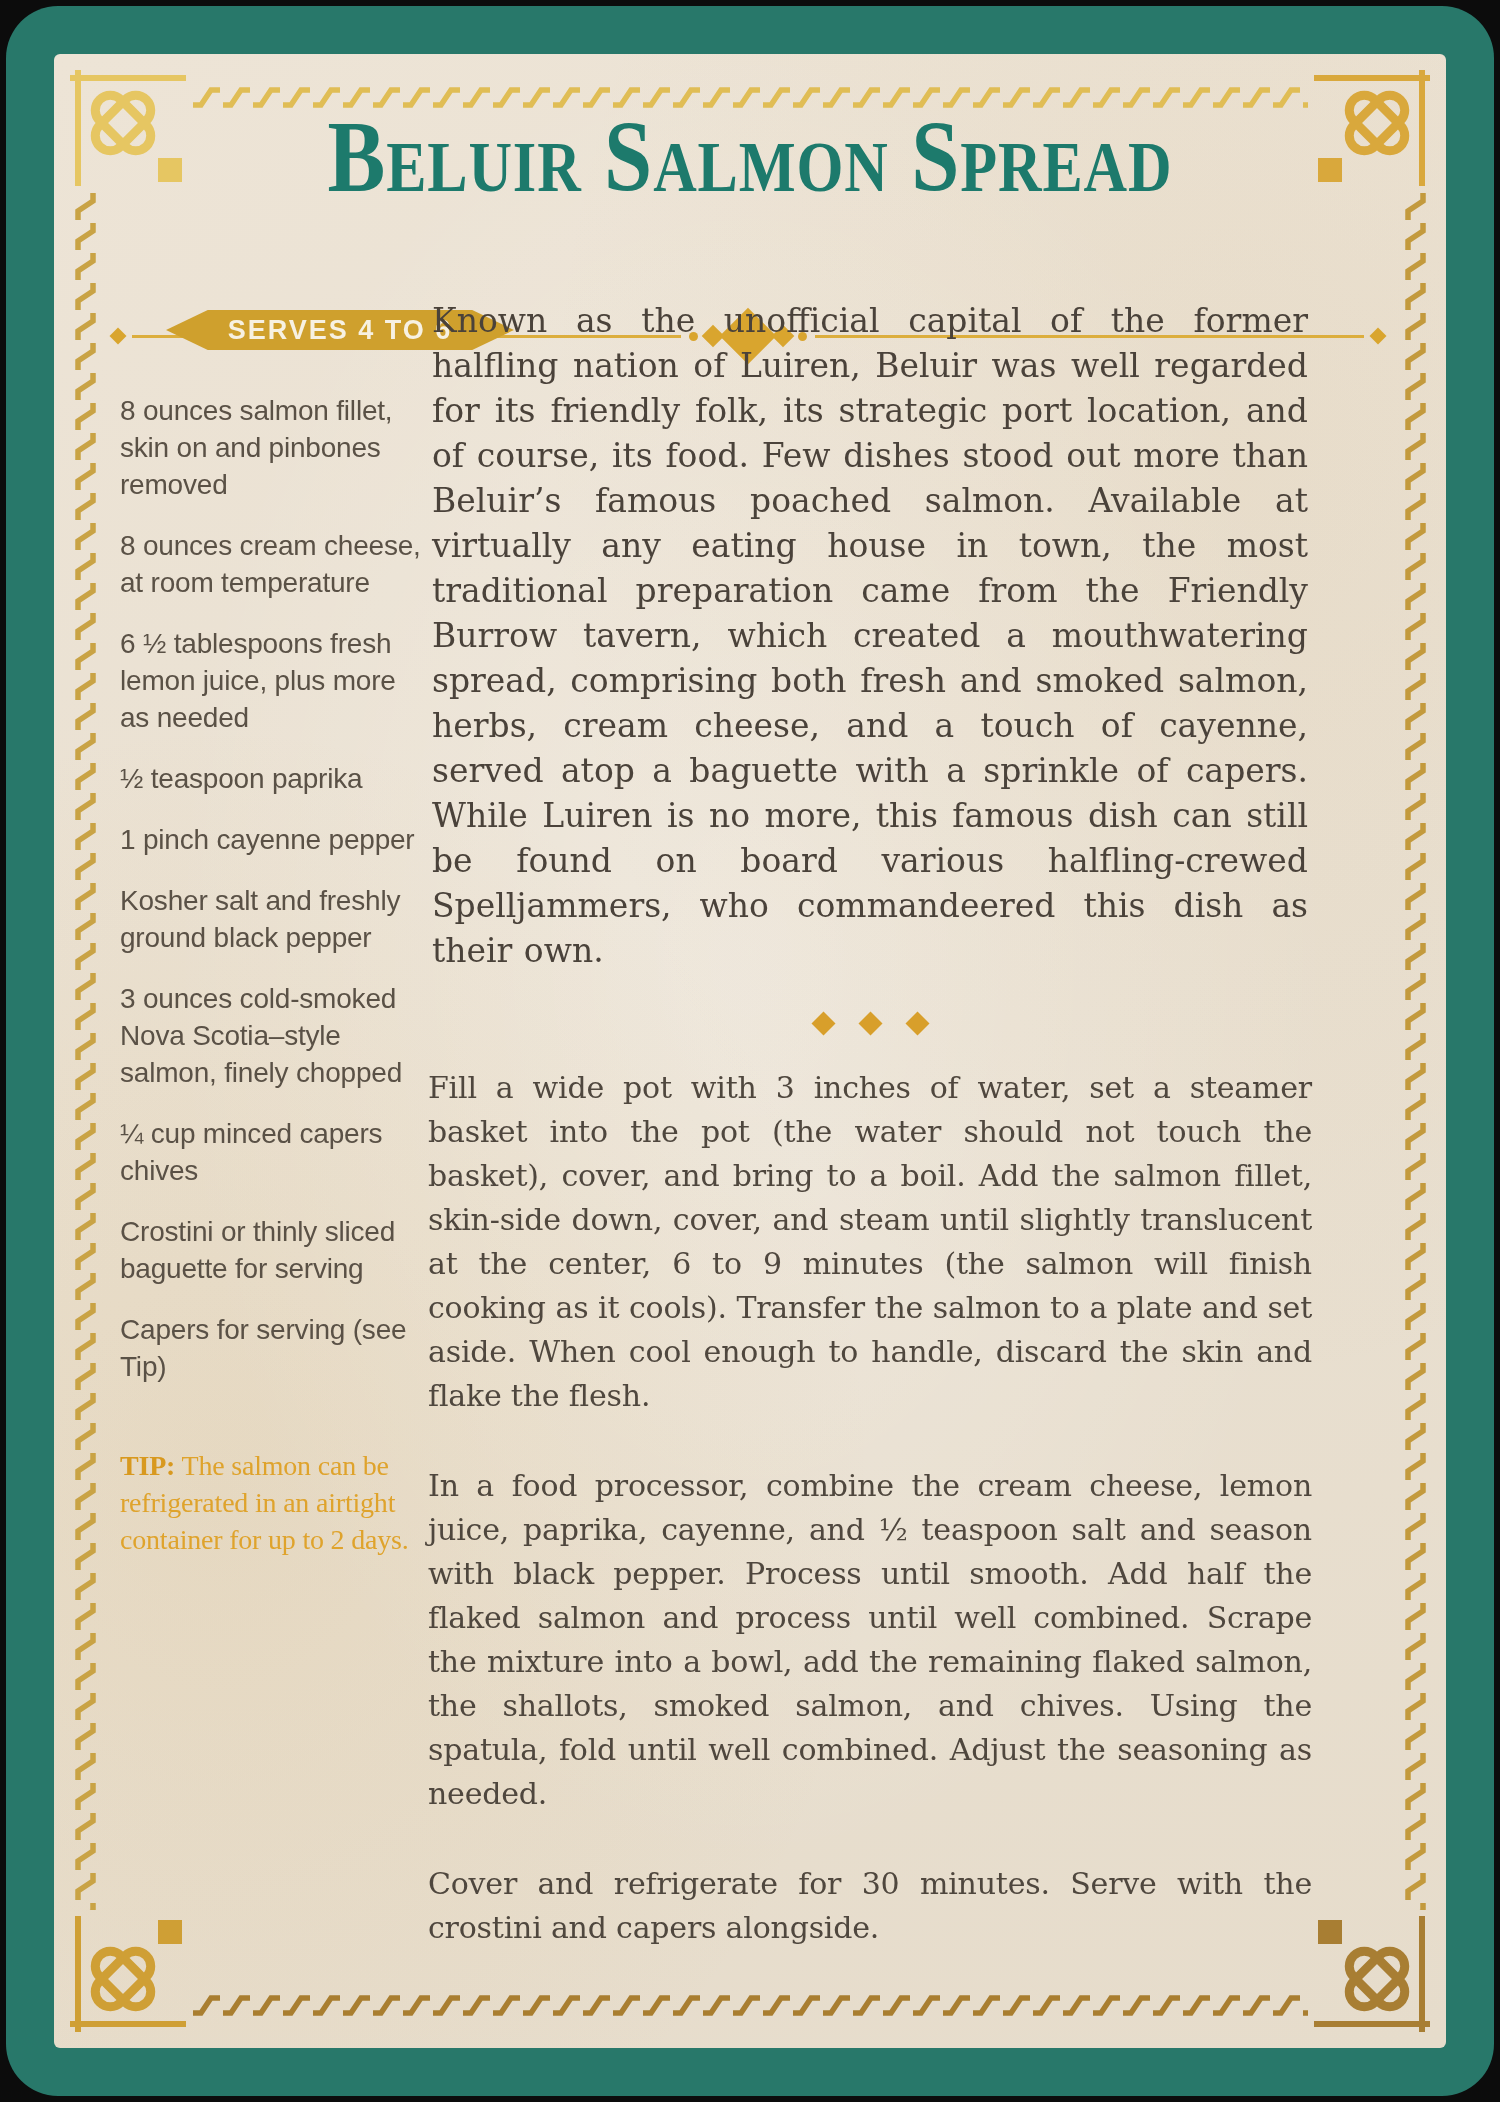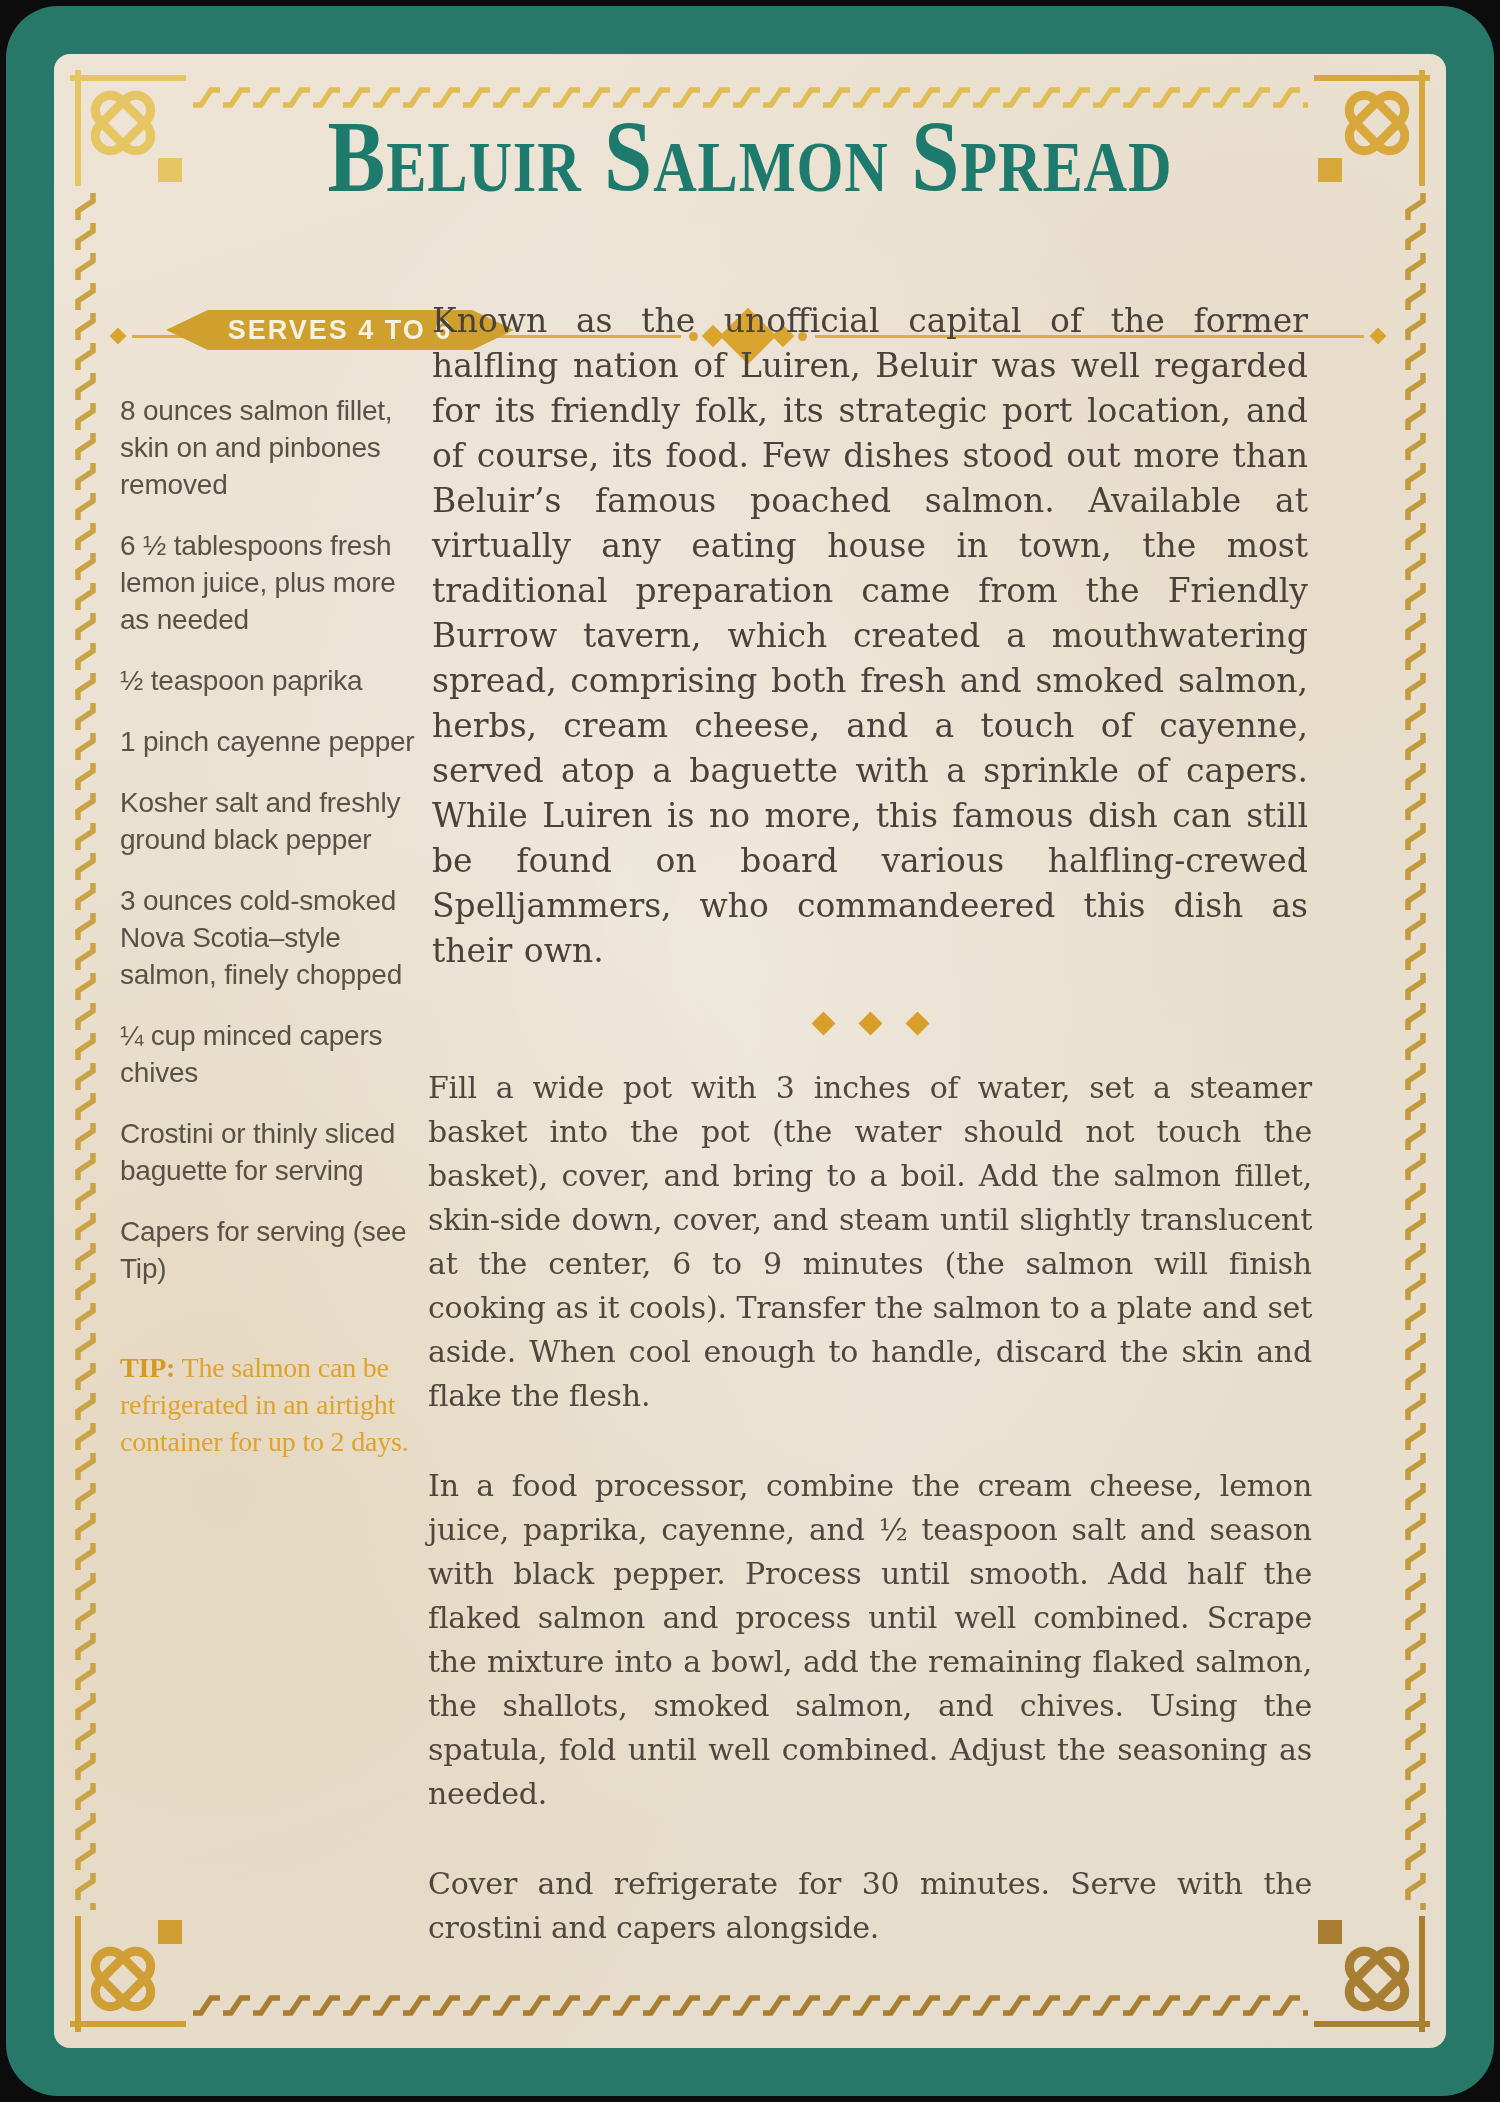--- a/index.html
+++ b/index.html
@@ -1,19 +1,19 @@
 <!DOCTYPE html>
 <html><head>
 <meta charset="utf-8">
 <style>
   html,body{margin:0;padding:0;background:#0c0c0c;}
   .page{position:relative;width:1500px;height:2102px;background:#0c0c0c;overflow:hidden;
         font-family:"Liberation Sans", sans-serif;}
   .teal-card{position:absolute;inset:6px;border-radius:52px;background:#28786a;}
-  .parchment{position:absolute;inset:54px;border-radius:16px;
+  .parchment{position:absolute;inset:54px;border-radius:6px;
     background:
       radial-gradient(ellipse at 12% 72%, rgba(205,155,60,.10), transparent 38%),
       radial-gradient(ellipse at 85% 20%, rgba(190,150,80,.07), transparent 42%),
       radial-gradient(ellipse at 50% 45%, rgba(255,255,255,.25), transparent 60%),
       linear-gradient(163deg,#ede4d6 0%,#e9e0d1 52%,#e6dccb 100%); padding-left: 14px;}
   
   .chain{position:absolute;pointer-events:none;}
   .chain.top{left:138px;right:138px;top:30px;height:26px;}
   .chain.bottom{left:138px;right:138px;bottom:30px;height:26px;}
   .chain.left{top:138px;bottom:138px;left:18px;width:26px;}
@@ -173,20 +173,21 @@
       <span class="d-line"></span>
       <i class="d-end"></i>
     </div>
 
     <div class="badge">
       <span>SERVES 4 TO 6</span>
     </div>
 
     <div class="ingredients">
       <p>8 ounces salmon fillet, skin on and pinbones removed</p>
+      <p>8 ounces cream cheese, at room temperature</p>
       <p>6 ½ tablespoons fresh lemon juice, plus more as needed</p>
       <p>½ teaspoon paprika</p>
       <p>1 pinch cayenne pepper</p>
       <p>Kosher salt and freshly ground black pepper</p>
       <p>3 ounces cold-smoked Nova Scotia–style salmon, finely chopped</p>
       <p>¼ cup minced capers chives</p>
       <p>Crostini or thinly sliced baguette for serving</p>
       <p>Capers for serving (see Tip)</p>
       <p class="tip"><b>TIP:</b> <span>The salmon can be refrigerated in an airtight container for up to 2 days.</span></p>
     </div>

